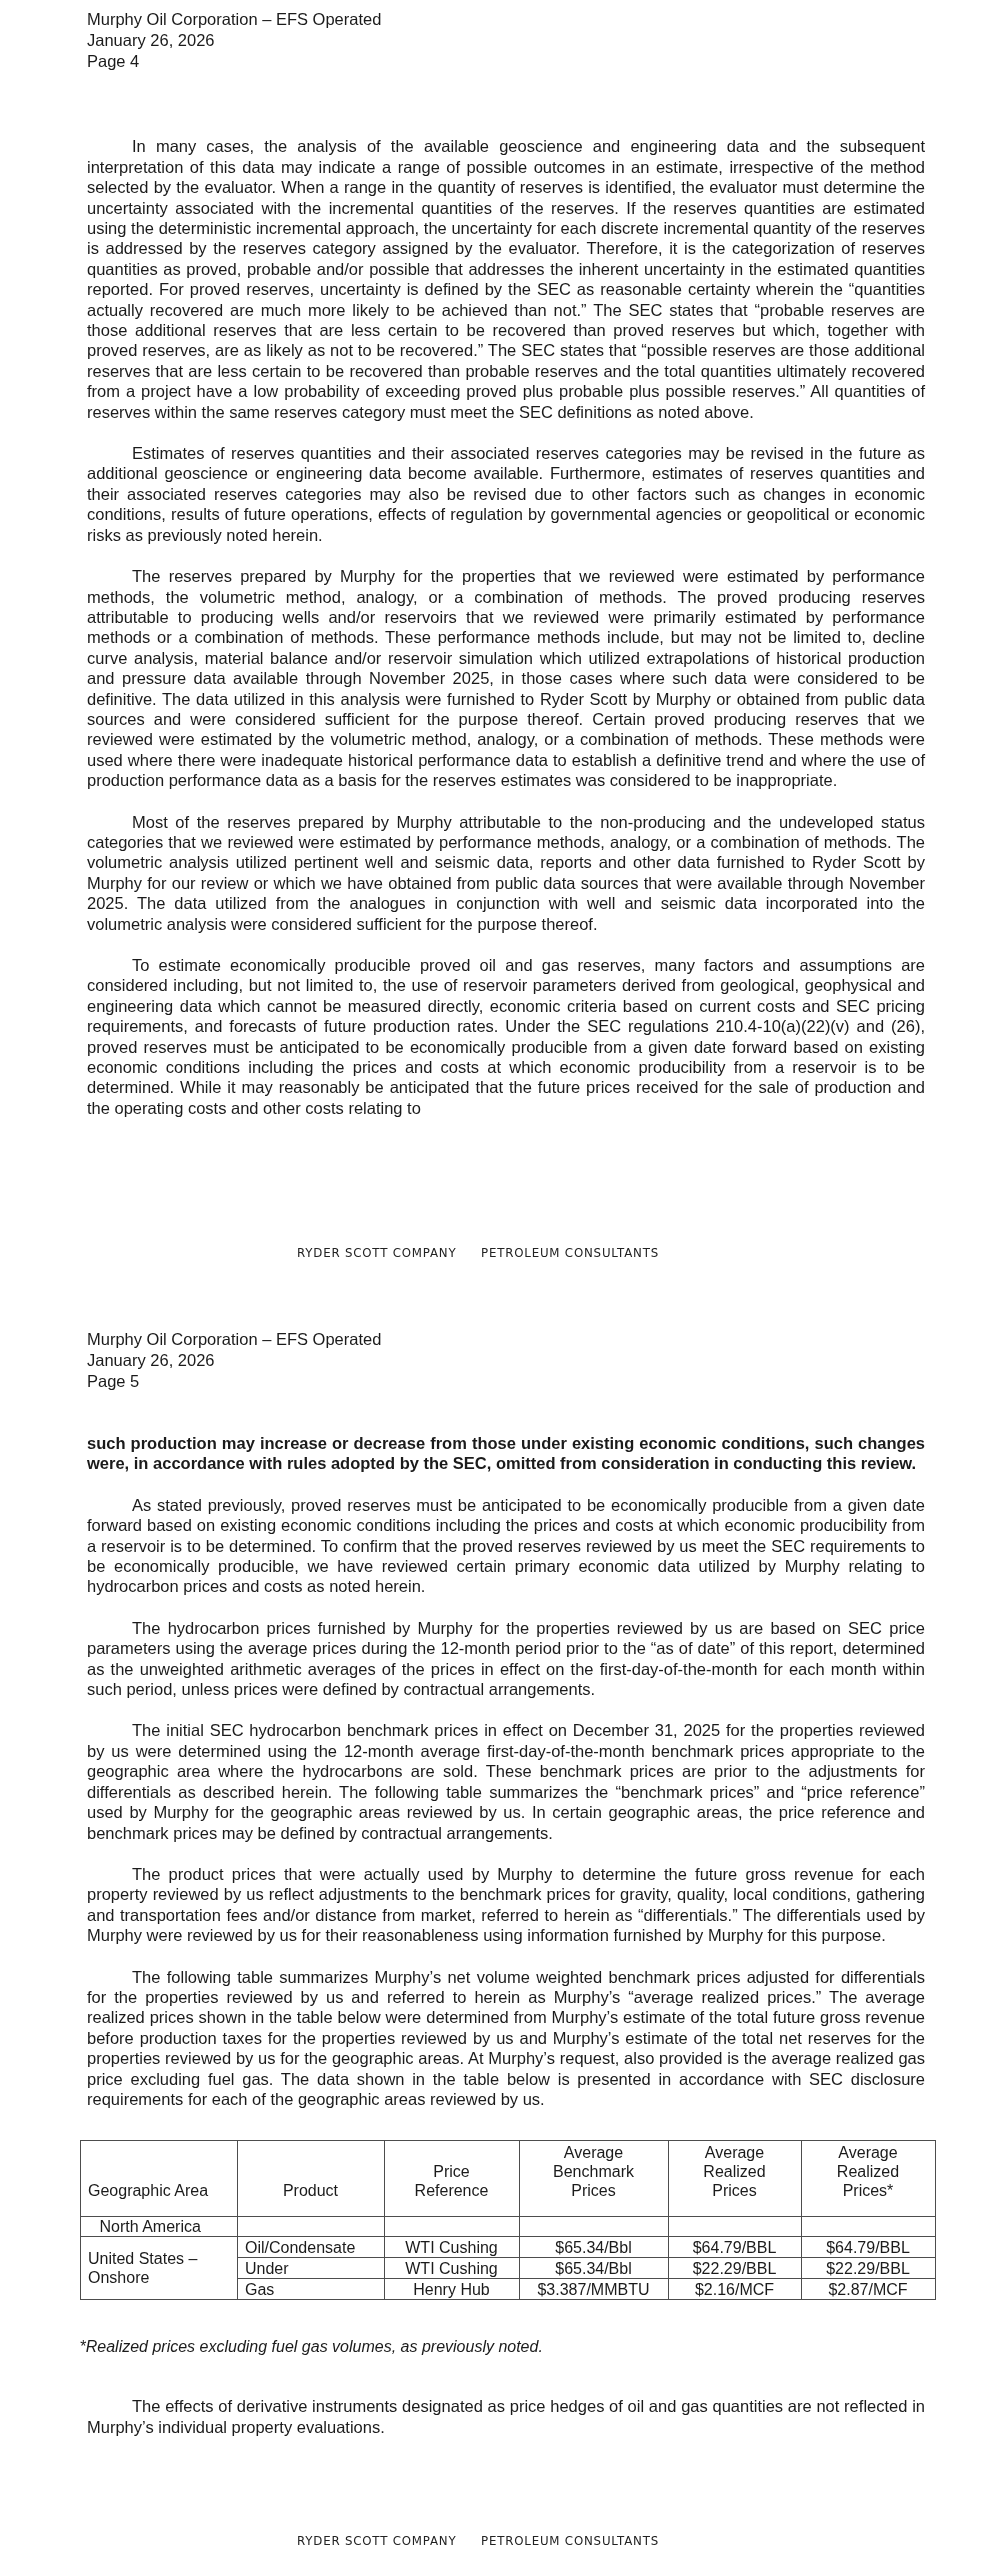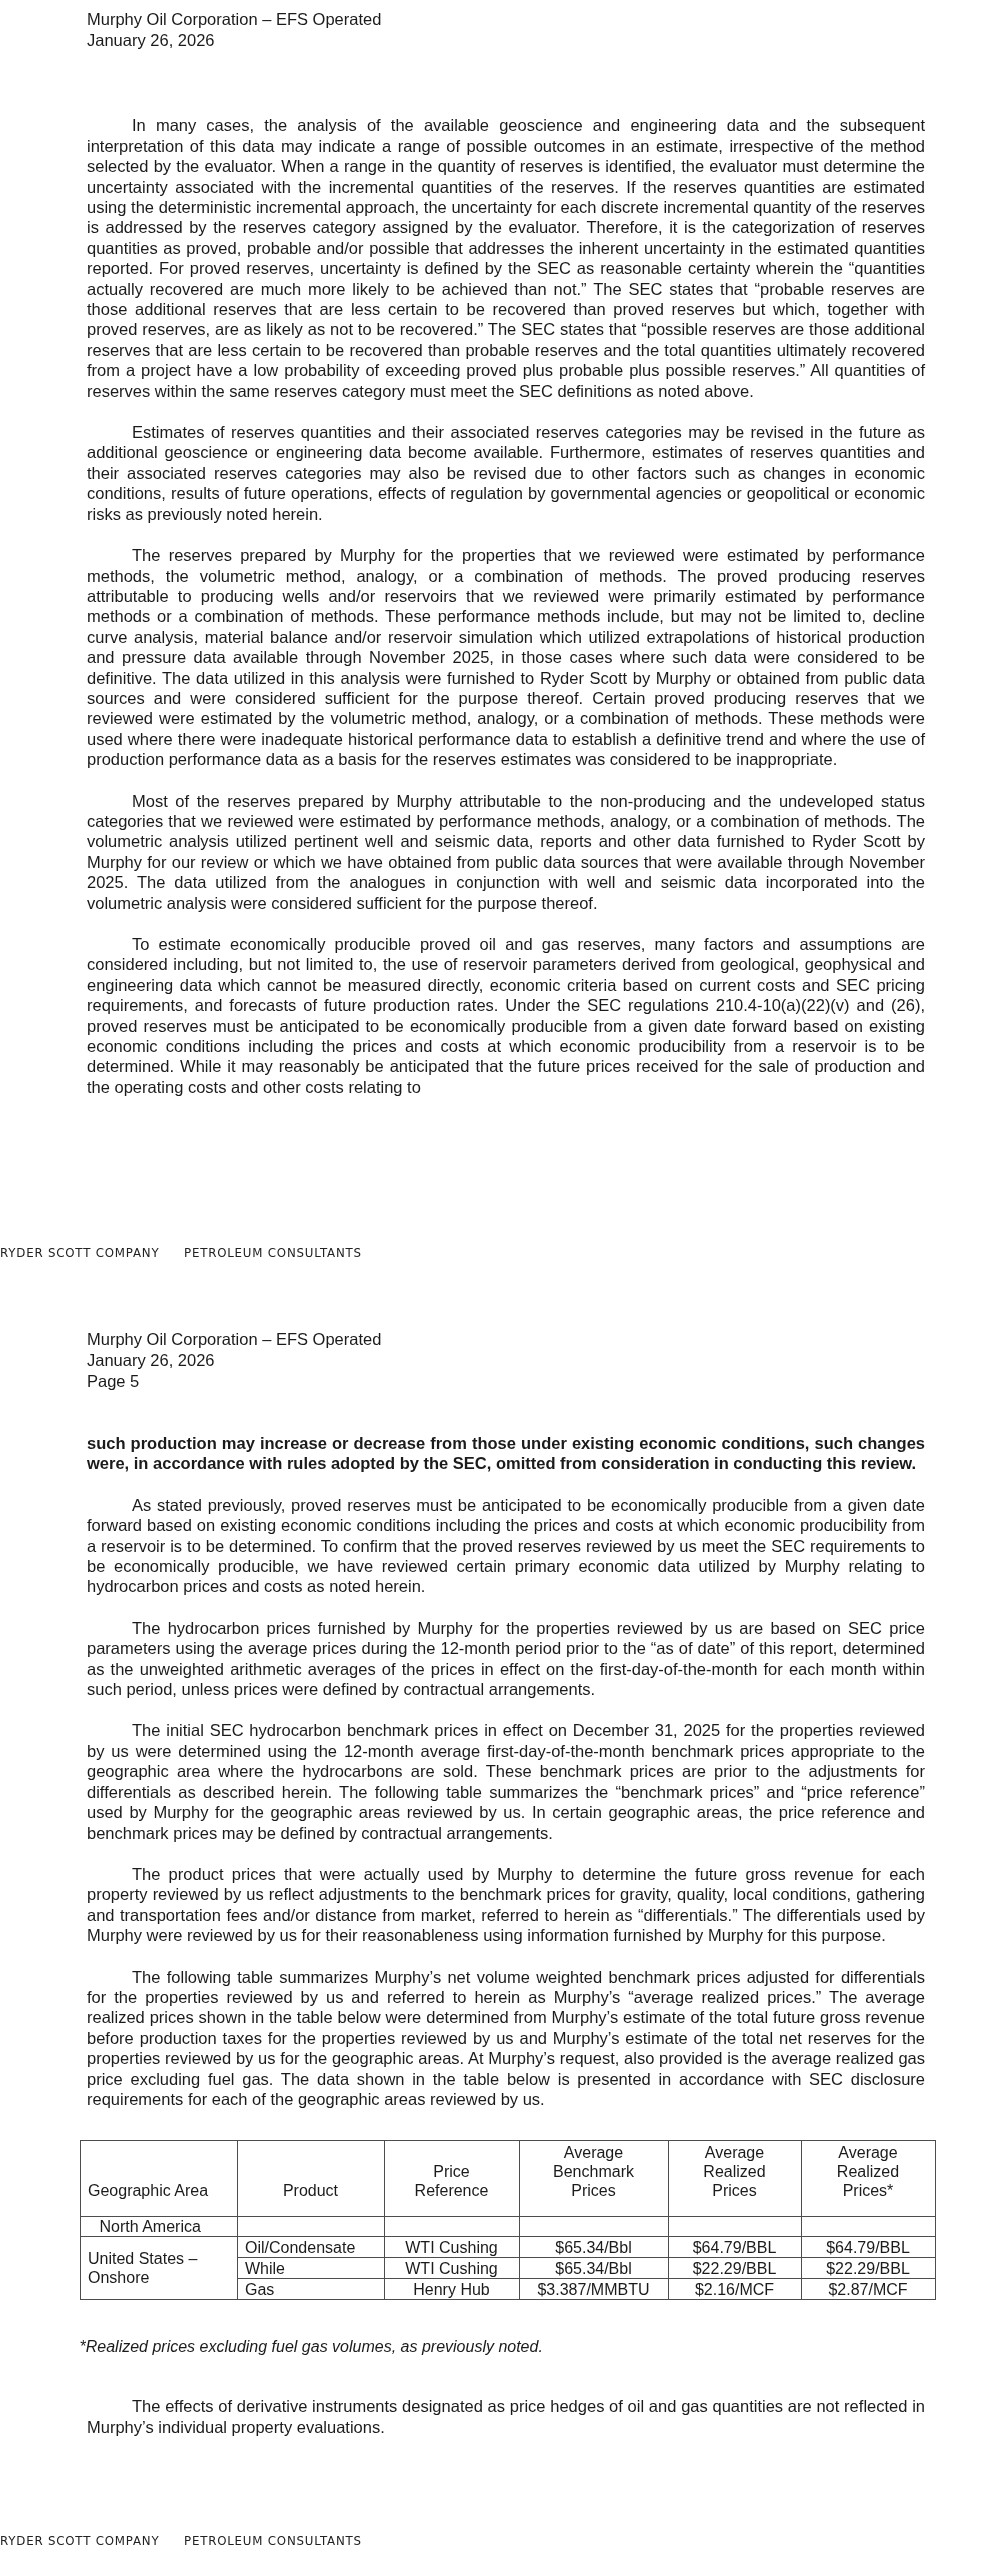--- a/index.html
+++ b/index.html
@@ -74,37 +74,38 @@
   }
   .footnote {
     font-size:16px;
     font-style:italic;
     margin:38px 0 0 -7.5px;
   }
   .footer {
     position:absolute;
     left:0; right:10px;
     top:1246px;
-    text-align:left;
+    text-align:center;
     font-family:"DejaVu Sans", sans-serif;
     font-size:11.8px;
     letter-spacing:0.8px;
     color:#222;
     white-space:nowrap;
   }
   .footer .f2 { margin-left:24.5px; }
 </style>
 </head>
 <body>
 
 <div class="page page1">
   <div class="content">
     <div class="hdr-block">
       <div class="hdr">Murphy Oil Corporation – EFS Operated</div>
       <div class="hdr">January 26, 2026</div>
+      <div class="hdr">Page 4</div>
     </div>
     <p class="body-para indent first-gap">In many cases, the analysis of the available geoscience and engineering data and the subsequent interpretation of this data may indicate a range of possible outcomes in an estimate, irrespective of the method selected by the evaluator.  When a range in the quantity of reserves is identified, the evaluator must determine the uncertainty associated with the incremental quantities of the reserves.  If the reserves quantities are estimated using the deterministic incremental approach, the uncertainty for each discrete incremental quantity of the reserves is addressed by the reserves category assigned by the evaluator.  Therefore, it is the categorization of reserves quantities as proved, probable and/or possible that addresses the inherent uncertainty in the estimated quantities reported.  For proved reserves, uncertainty is defined by the SEC as reasonable certainty wherein the “quantities actually recovered are much more likely to be achieved than not.”  The SEC states that “probable reserves are those additional reserves that are less certain to be recovered than proved reserves but which, together with proved reserves, are as likely as not to be recovered.”  The SEC states that “possible reserves are those additional reserves that are less certain to be recovered than probable reserves and the total quantities ultimately recovered from a project have a low probability of exceeding proved plus probable plus possible reserves.”  All quantities of reserves within the same reserves category must meet the SEC definitions as noted above.</p>
     <p class="body-para indent">Estimates of reserves quantities and their associated reserves categories may be revised in the future as additional geoscience or engineering data become available.  Furthermore, estimates of reserves quantities and their associated reserves categories may also be revised due to other factors such as changes in economic conditions, results of future operations, effects of regulation by governmental agencies or geopolitical or economic risks as previously noted herein.</p>
     <p class="body-para indent">The reserves prepared by Murphy for the properties that we reviewed were estimated by performance methods, the volumetric method, analogy, or a combination of methods.  The proved producing reserves attributable to producing wells and/or reservoirs that we reviewed were primarily estimated by performance methods or a combination of methods.  These performance methods include, but may not be limited to, decline curve analysis, material balance and/or reservoir simulation which utilized extrapolations of historical production and pressure data available through November 2025, in those cases where such data were considered to be definitive.  The data utilized in this analysis were furnished to Ryder Scott by Murphy or obtained from public data sources and were considered sufficient for the purpose thereof.  Certain proved producing reserves that we reviewed were estimated by the volumetric method, analogy, or a combination of methods.  These methods were used where there were inadequate historical performance data to establish a definitive trend and where the use of production performance data as a basis for the reserves estimates was considered to be inappropriate.</p>
     <p class="body-para indent">Most of the reserves prepared by Murphy attributable to the non-producing and the undeveloped status categories that we reviewed were estimated by performance methods, analogy, or a combination of methods.  The volumetric analysis utilized pertinent well and seismic data, reports and other data furnished to Ryder Scott by Murphy for our review or which we have obtained from public data sources that were available through November 2025.  The data utilized from the analogues in conjunction with well and seismic data incorporated into the volumetric analysis were considered sufficient for the purpose thereof.</p>
     <p class="body-para indent">To estimate economically producible proved oil and gas reserves, many factors and assumptions are considered including, but not limited to, the use of reservoir parameters derived from geological, geophysical and engineering data which cannot be measured directly, economic criteria based on current costs and SEC pricing requirements, and forecasts of future production rates.  Under the SEC regulations 210.4-10(a)(22)(v) and (26), proved reserves must be anticipated to be economically producible from a given date forward based on existing economic conditions including the prices and costs at which economic producibility from a reservoir is to be determined.  While it may reasonably be anticipated that the future prices received for the sale of production and the operating costs and other costs relating to</p>
   </div>
   <div class="footer">
     <span class="f1">RYDER SCOTT COMPANY</span><span class="f2">PETROLEUM CONSULTANTS</span>
   </div>
@@ -160,21 +161,21 @@
         <tr class="data-row">
           <td class="group-cell" rowspan="3">United States –
 Onshore</td>
           <td class="cell-left">Oil/Condensate</td>
           <td>WTI Cushing</td>
           <td>$65.34/Bbl</td>
           <td>$64.79/BBL</td>
           <td>$64.79/BBL</td>
         </tr>
         <tr class="data-row">
-          <td class="cell-left">While</td>
+          <td class="cell-left">Under</td>
           <td>WTI Cushing</td>
           <td>$65.34/Bbl</td>
           <td>$22.29/BBL</td>
           <td>$22.29/BBL</td>
         </tr>
         <tr class="data-row">
           <td class="cell-left">Gas</td>
           <td>Henry Hub</td>
           <td>$3.387/MMBTU</td>
           <td>$2.16/MCF</td>

